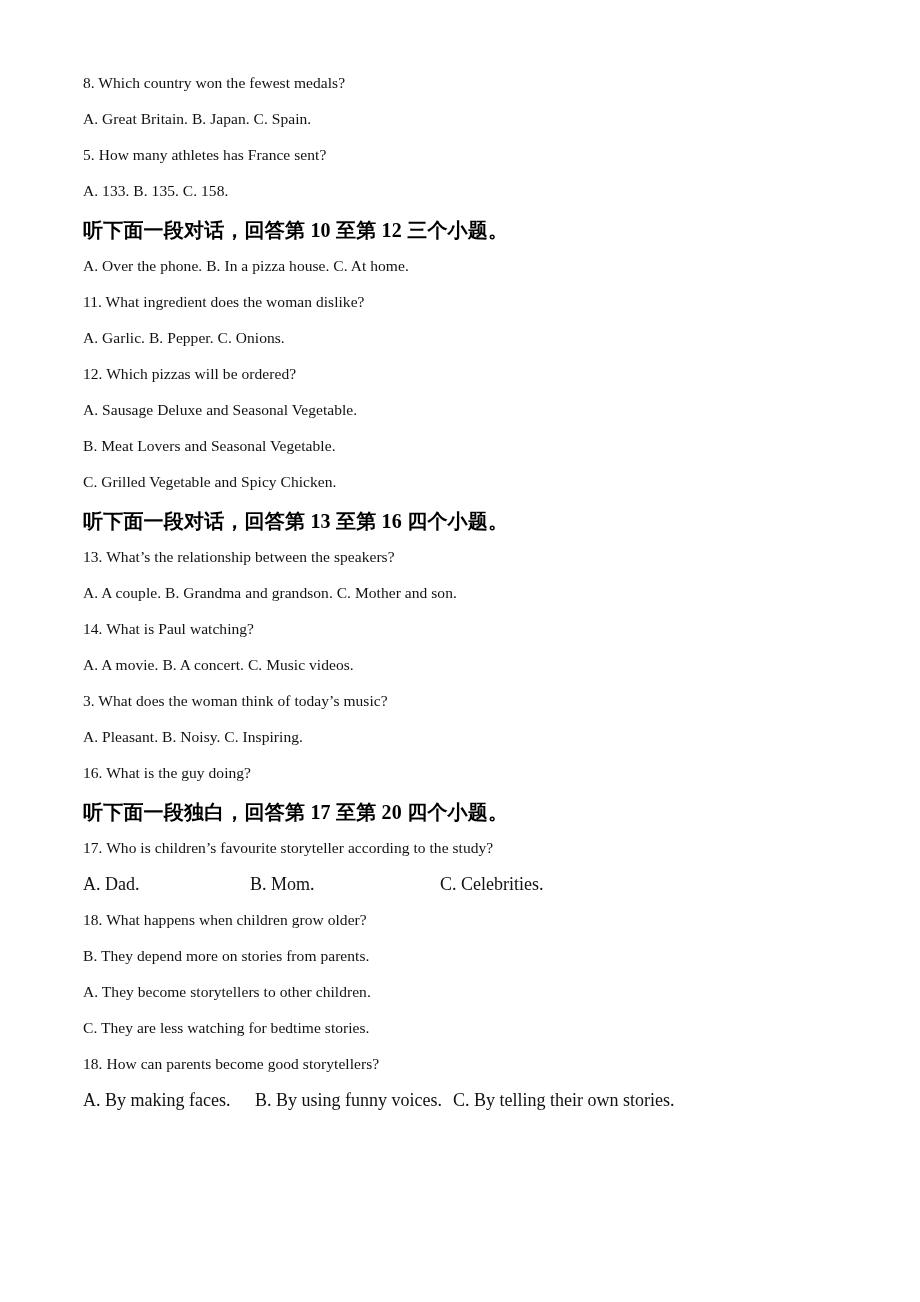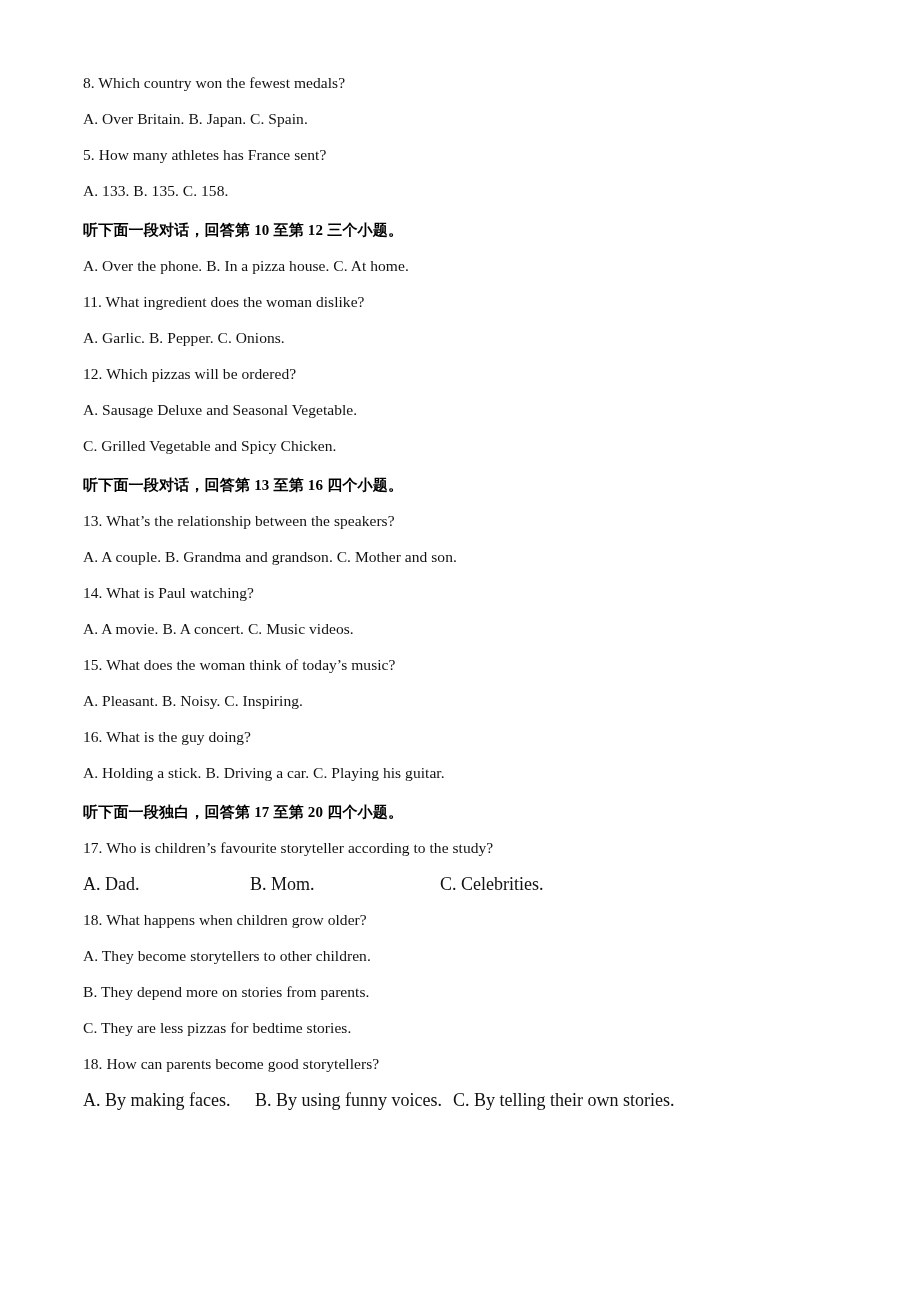--- a/index.html
+++ b/index.html
@@ -28,21 +28,21 @@
   }
   .line {
     font-size: 15.5px;
     line-height: 18px;
     margin: 0 0 18px 0;
     white-space: pre;
     color: #111111;
     letter-spacing: 0.05px;
   }
   .heading {
-    font-size: 15px;
+    font-size: 20px;
     line-height: 21px;
     font-weight: bold;
     margin: 0 0 16px 0;
     padding-top: 2px;
     white-space: pre;
     color: #000000;
     letter-spacing: 0.2px;
   }
   
   .optrow {
@@ -66,57 +66,57 @@
   .q19 .col-b { left: 172px; }
   .q19 .col-c { left: 370px; }
 </style>
 </head>
 <body>
 
 <div class="page">
   <div class="content">
 
     <p class="line">8. Which country won the fewest medals?</p>
-    <p class="line">A. Over Britain. B. Japan. C. Spain.</p>
+    <p class="line">A. Great Britain. B. Japan. C. Spain.</p>
     <p class="line">5. How many athletes has France sent?</p>
     <p class="line">A. 133. B. 135. C. 158.</p>
 
     <p class="heading">听下面一段对话，回答第 10 至第 12 三个小题。</p>
 
     <p class="line">A. Over the phone. B. In a pizza house. C. At home.</p>
     <p class="line">11. What ingredient does the woman dislike?</p>
     <p class="line">A. Garlic. B. Pepper. C. Onions.</p>
     <p class="line">12. Which pizzas will be ordered?</p>
     <p class="line">A. Sausage Deluxe and Seasonal Vegetable.</p>
+    <p class="line">B. Meat Lovers and Seasonal Vegetable.</p>
     <p class="line">C. Grilled Vegetable and Spicy Chicken.</p>
 
     <p class="heading">听下面一段对话，回答第 13 至第 16 四个小题。</p>
 
     <p class="line">13. What’s the relationship between the speakers?</p>
     <p class="line">A. A couple. B. Grandma and grandson. C. Mother and son.</p>
     <p class="line">14. What is Paul watching?</p>
     <p class="line">A. A movie. B. A concert. C. Music videos.</p>
-    <p class="line">15. What does the woman think of today’s music?</p>
+    <p class="line">3. What does the woman think of today’s music?</p>
     <p class="line">A. Pleasant. B. Noisy. C. Inspiring.</p>
     <p class="line">16. What is the guy doing?</p>
-    <p class="line">A. Holding a stick. B. Driving a car. C. Playing his guitar.</p>
 
     <p class="heading">听下面一段独白，回答第 17 至第 20 四个小题。</p>
 
     <p class="line">17. Who is children’s favourite storyteller according to the study?</p>
     <div class="optrow q17">
       <span class="col-a">A. Dad.</span>
       <span class="col-b">B. Mom.</span>
       <span class="col-c">C. Celebrities.</span>
     </div>
 
     <p class="line">18. What happens when children grow older?</p>
+    <p class="line">B. They depend more on stories from parents.</p>
     <p class="line">A. They become storytellers to other children.</p>
-    <p class="line">B. They depend more on stories from parents.</p>
-    <p class="line">C. They are less pizzas for bedtime stories.</p>
+    <p class="line">C. They are less watching for bedtime stories.</p>
 
     <p class="line">18. How can parents become good storytellers?</p>
     <div class="optrow q19">
       <span class="col-a">A. By making faces.</span>
       <span class="col-b">B. By using funny voices.</span>
       <span class="col-c">C. By telling their own stories.</span>
     </div>
 
   </div>
 </div>

